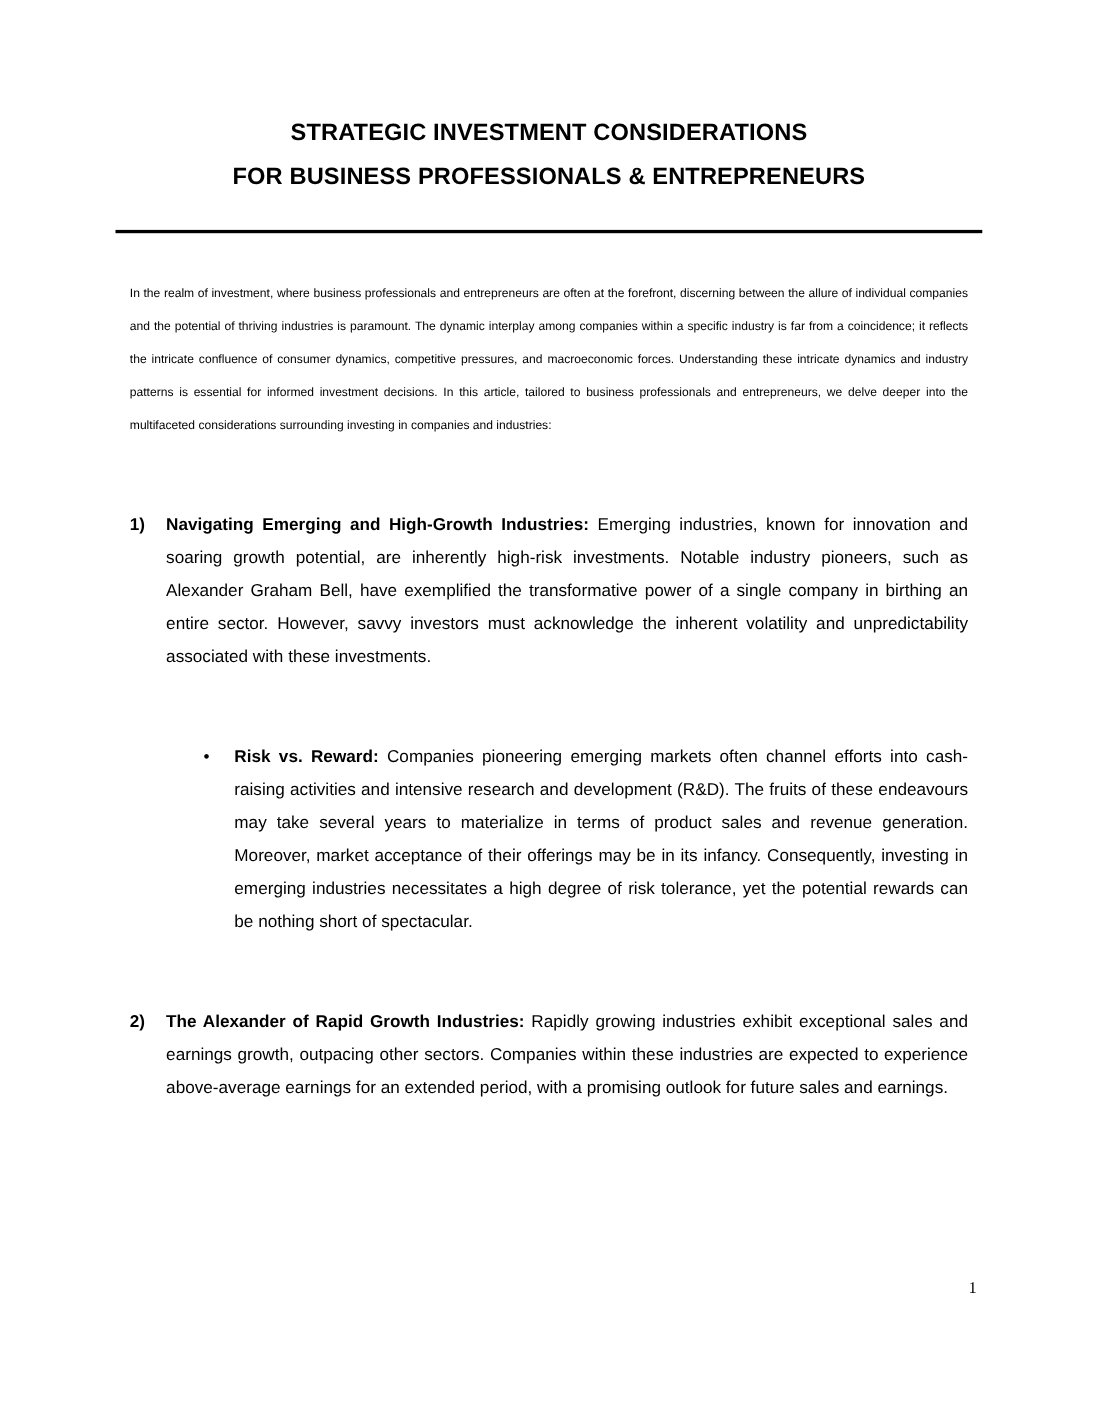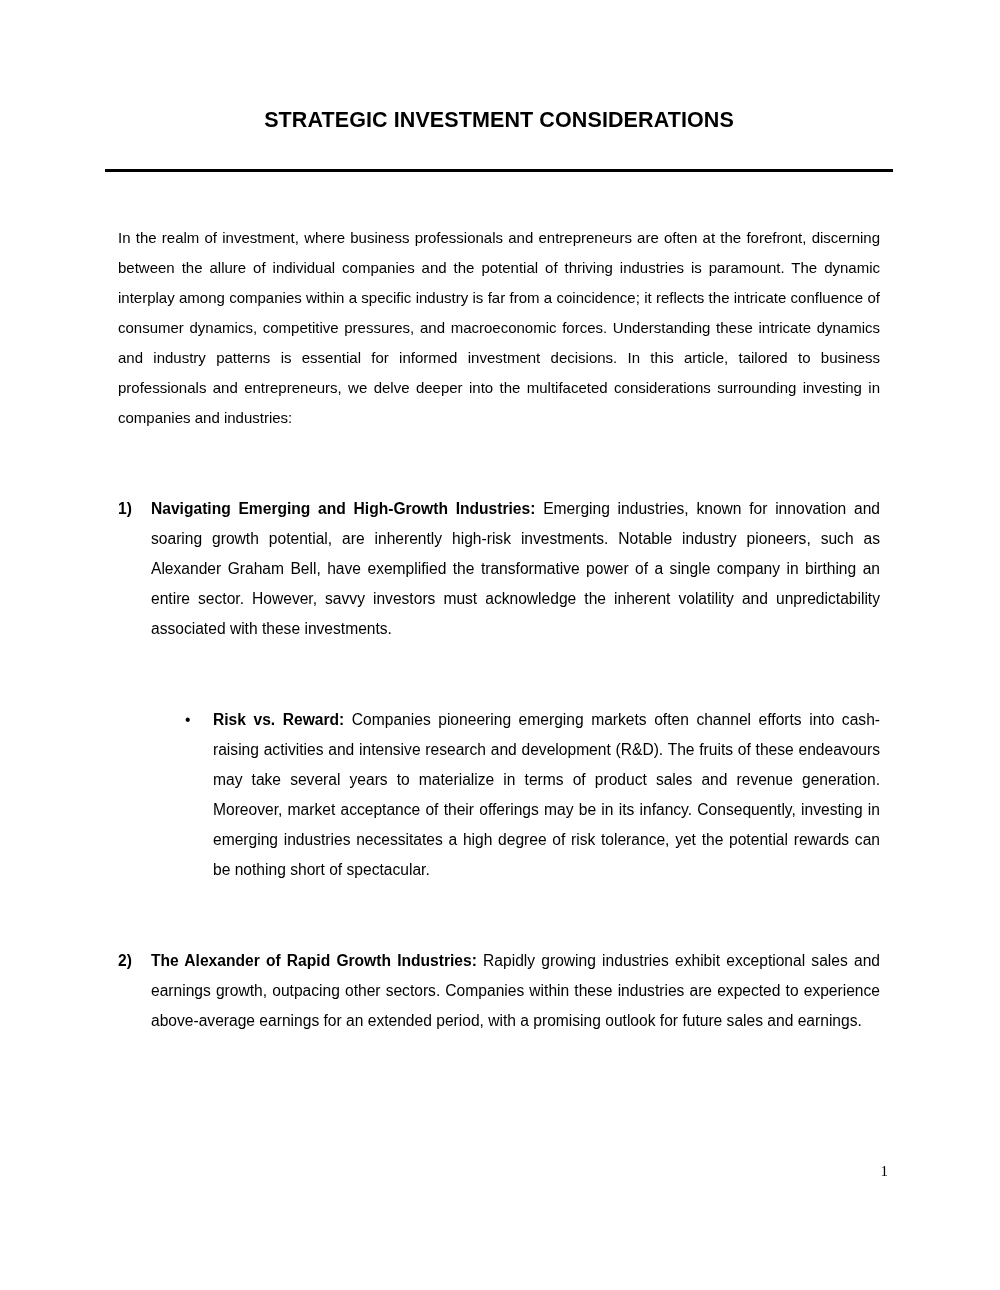--- a/index.html
+++ b/index.html
@@ -48,22 +48,22 @@
   .rule {
     margin-top: 29px;
     margin-left: -13px;
     width: 788px;
     height: 3px;
     background: #000000;
   }
 
   
   .body-para {
-    margin-top: 51px;
-    font-size: 15px;
+    margin-top: 40px;
+    font-size: 11px;
     line-height: 30px;
     text-align: justify;
     text-justify: inter-word;
   }
 
   
   .num-list {
     margin: 0;
     padding: 0;
     list-style: none;
@@ -126,20 +126,21 @@
   }
 </style>
 </head>
 <body>
 
 <div class="page">
   <div class="content">
 
     <div class="title-block">
       <div class="title-line">STRATEGIC INVESTMENT CONSIDERATIONS</div>
+      <div class="title-line">FOR BUSINESS PROFESSIONALS &amp; ENTREPRENEURS</div>
     </div>
 
     <div class="rule"></div>
 
     <p class="body-para">In the realm of investment, where business professionals and entrepreneurs are often at the forefront, discerning between the allure of individual companies and the potential of thriving industries is paramount. The dynamic interplay among companies within a specific industry is far from a coincidence; it reflects the intricate confluence of consumer dynamics, competitive pressures, and macroeconomic forces. Understanding these intricate dynamics and industry patterns is essential for informed investment decisions. In this article, tailored to business professionals and entrepreneurs, we delve deeper into the multifaceted considerations surrounding investing in companies and industries:</p>
 
     <ol class="num-list">
       <li class="num-item">
         <span class="num-marker">1)</span><span class="lead">Navigating Emerging and High-Growth Industries:</span><span> Emerging industries, known for innovation and soaring growth potential, are inherently high-risk investments. Notable industry pioneers, such as Alexander Graham Bell, have exemplified the transformative power of a single company in birthing an entire sector. However, savvy investors must acknowledge the inherent volatility and unpredictability associated with these investments.</span>
       </li>

